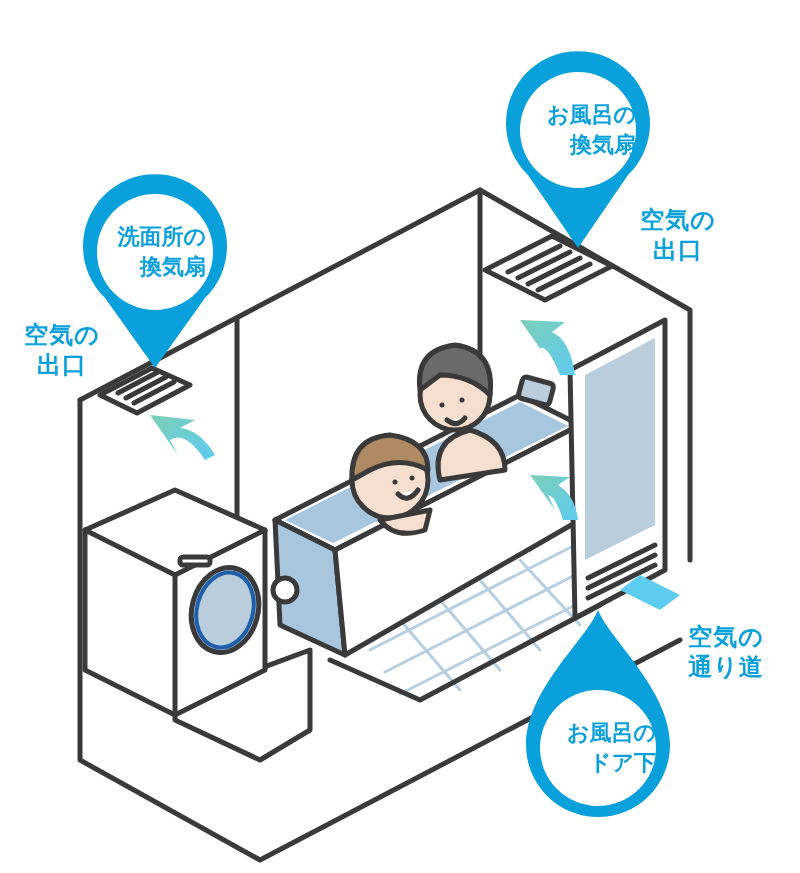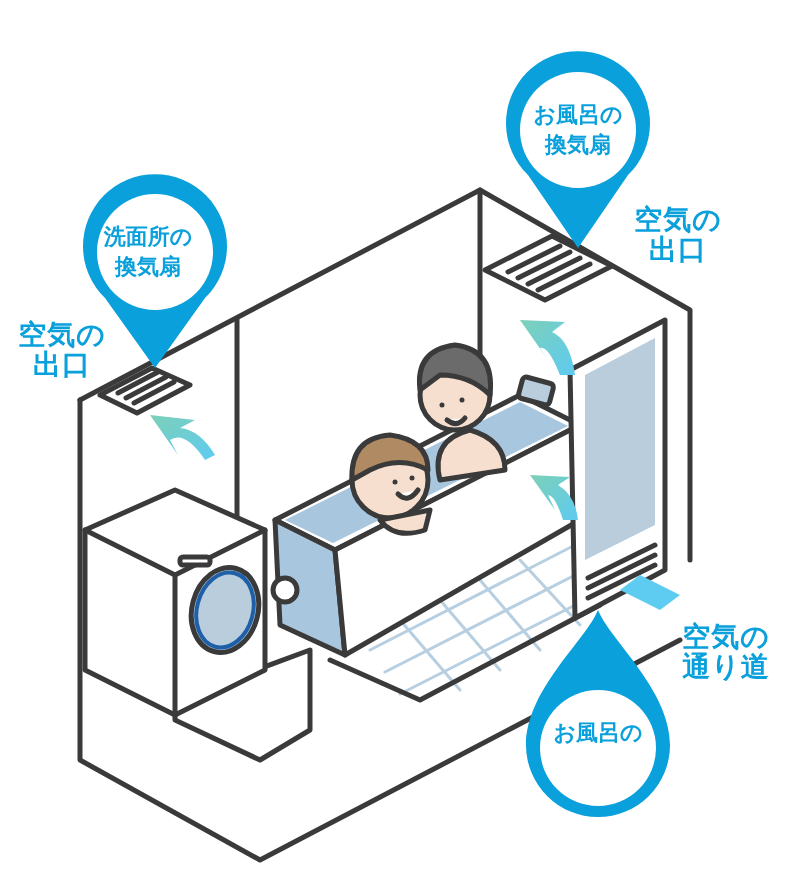--- a/index.html
+++ b/index.html
@@ -1,22 +1,22 @@
 <!DOCTYPE html>
 <html><head>
 <meta charset="utf-8">
 <style>
   html, body { margin:0; padding:0; background:#ffffff; }
   body { width:800px; height:873px; position:relative; overflow:hidden;
          font-family:"DejaVu Sans", "Liberation Sans", sans-serif; }
   #scene { position:absolute; left:0; top:0; }
-  .label { position:absolute; color:#0aa0dc; font-weight:bold; font-size:28px;
+  .label { position:absolute; color:#0aa0dc; font-weight:bold; font-size:24px;
            line-height:30px; text-align:center; letter-spacing:1px; white-space:nowrap; }
   .pin-text { position:absolute; color:#0aa0dc; font-weight:bold; font-size:22px;
-              line-height:30px; text-align:center; white-space:nowrap; }
+              line-height:30px; text-align:right; white-space:nowrap; }
 </style>
 </head>
 <body>
 
 <svg id="scene" width="800" height="873" viewBox="0 0 800 873" xmlns="http://www.w3.org/2000/svg">
   <defs>
     <linearGradient id="arrowGrad" x1="0" y1="0" x2="1" y2="1">
       <stop offset="0" stop-color="#7dd0b8"></stop>
       <stop offset="1" stop-color="#5ecbf0"></stop>
     </linearGradient>
@@ -128,20 +128,21 @@
 <div class="pin-text" style="left:520px;top:100px;width:116px;">
   <div>お風呂の</div>
   <div>換気扇</div>
 </div>
 <div class="pin-text" style="left:90px;top:222px;width:116px;">
   <div>洗面所の</div>
   <div>換気扇</div>
 </div>
 <div class="pin-text" style="left:540px;top:718px;width:116px;">
   <div>お風呂の</div>
+  <div>ドア下</div>
 </div>
 
 <div class="label" style="left:628px;top:205px;width:100px;">
   <div>空気の</div>
   <div>出口</div>
 </div>
 <div class="label" style="left:12px;top:320px;width:100px;">
   <div>空気の</div>
   <div>出口</div>
 </div>

